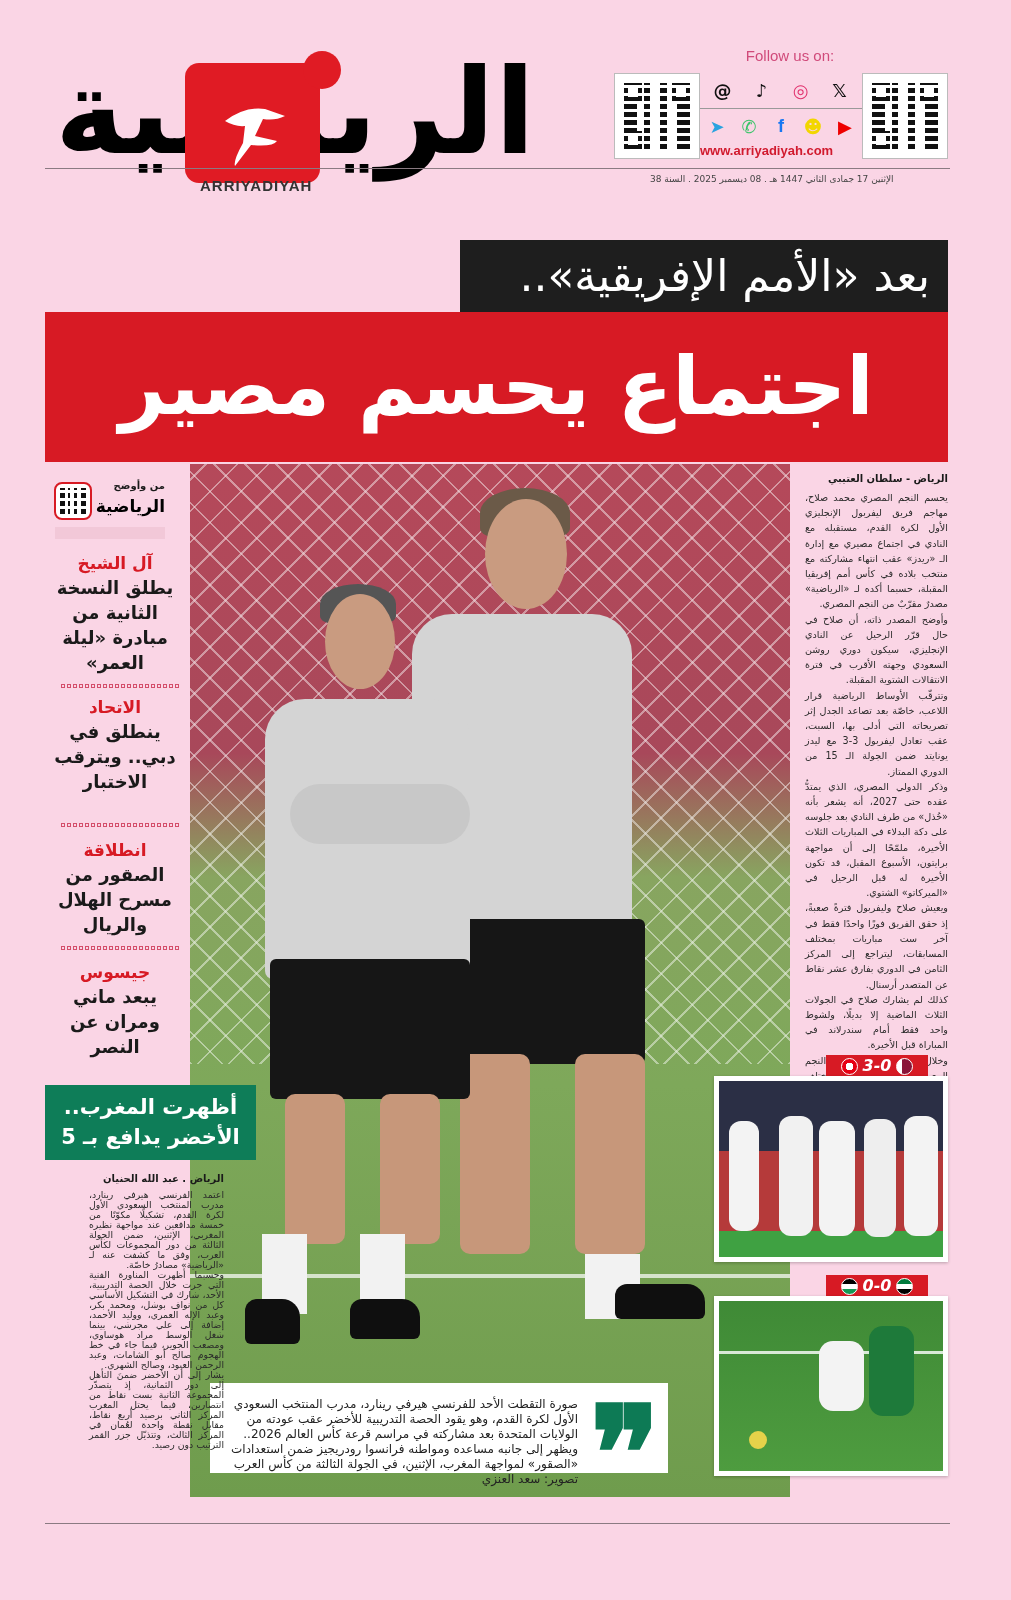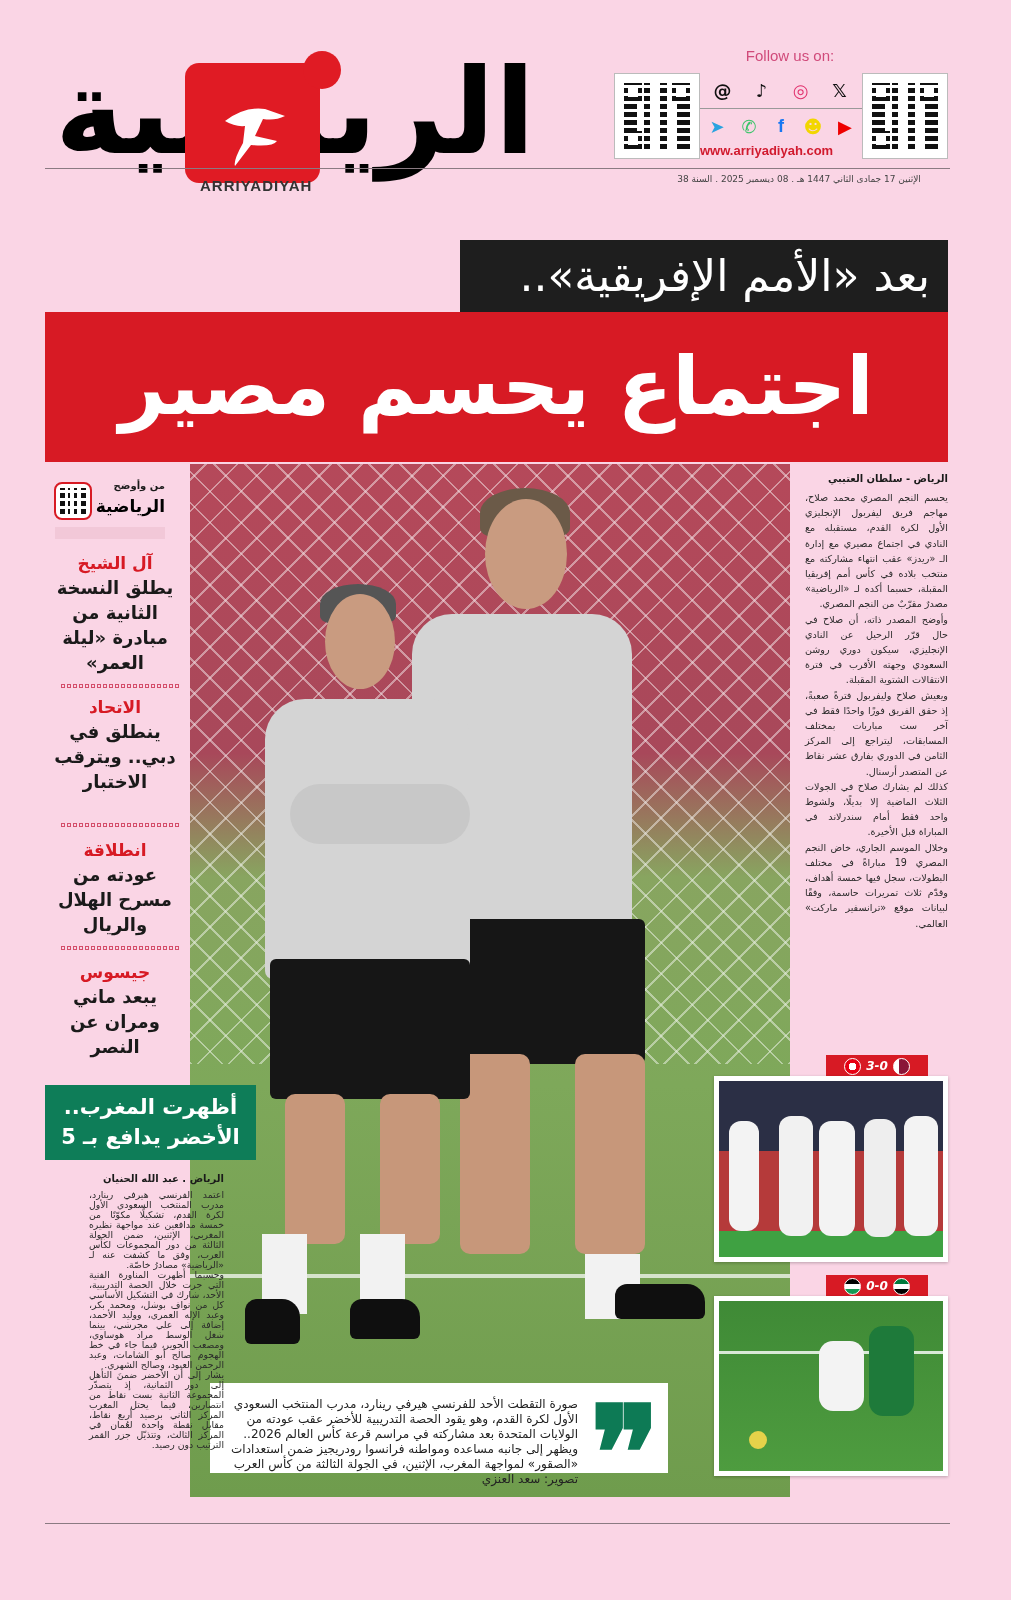--- a/index.html
+++ b/index.html
@@ -18,21 +18,21 @@
   .follow { left: 735px; top: 47px; width:110px; text-align:center; color:#d04a7a; font-family:"Liberation Sans", sans-serif; font-size:15px; }
   .qr { width: 86px; height: 86px; background:#fff; border:1px solid #bbb; display:flex; align-items:center; justify-content:center; }
   .qr-inner { width: 66px; height: 66px; background:
       linear-gradient(90deg, #111 0 20%, transparent 20% 30%, #111 30% 40%, transparent 40% 55%, #111 55% 65%, transparent 65% 80%, #111 80% 100%);
       -webkit-mask: repeating-linear-gradient(0deg, #000 0 5px, transparent 5px 8px);
       mask: repeating-linear-gradient(0deg, #000 0 5px, transparent 5px 8px); position:relative; }
   .qr-corner { position:absolute; width:18px; height:18px; border:4px solid #111; background:#fff; }
   .social-row { display:flex; gap:15px; align-items:center; justify-content:center; }
   .social-icon { font-size:18px; width:24px; text-align:center; font-weight:700; }
   .site-url { color:#d11a2e; font-family:"Liberation Sans", sans-serif; font-weight:700; font-size:13px; text-align:left; }
-  .dateline { left: 650px; top: 174px; width: 298px; font-size:9px; color:#444; direction:rtl; text-align:center; }
+  .dateline { left: 650px; top: 174px; width: 298px; font-size:9px; color:#444; direction:rtl; text-align:left; }
 
   
   .kicker { left: 460px; top: 240px; width: 488px; height: 72px; background:#1e1e1e; color:#fff; font-size:44px; line-height:72px; direction:rtl; text-align:right; padding-right:18px; }
   .headline { left: 45px; top: 312px; width: 903px; height: 150px; background:#d71a24; color:#fff; font-weight:700; font-size:80px; line-height:150px; direction:rtl; text-align:center; }
 
   
   .photo { left: 190px; top: 464px; width: 600px; height: 1033px; overflow:hidden;
     background: linear-gradient(180deg, #b5495a 0%, #a8485a 28%, #88a560 40%, #7ea85a 60%, #6f9c4d 100%); }
   .net { position:absolute; left:0; top:0; width:600px; height:600px;
     background:
@@ -65,21 +65,21 @@
   .brief-kicker { color:#d71a24; font-weight:700; font-size:17px; line-height:24px; }
   .brief-title { color:#1a1a1a; font-weight:700; font-size:18px; line-height:25px;text-align:center; }
   .divider { left: 60px; width: 120px; height: 6px;
     background: radial-gradient(circle at 3px 3px, transparent 1.4px, #d44e6b 1.5px, #d44e6b 2.2px, transparent 2.3px) 0 0/6px 6px repeat-x; }
 
   .green-box { left: 45px; top: 1085px; width: 211px; height: 75px; background:#0e7d58; color:#fff; font-weight:700; font-size:21px; line-height:30px; direction:rtl; text-align:center; padding-top:7px; }
   .byline { direction:rtl; text-align:right; font-weight:700; font-size:10px; }
   .body-text { direction:rtl; text-align:justify; font-size:9.6px; line-height:15.2px; color:#2a2a2a; }
 
   
-  .score { height: 22px; background:#d71a24; color:#fff; font-weight:900; font-style:italic; font-size:12px; line-height:22px; display:flex; align-items:center; justify-content:center; gap:5px; }
+  .score { height: 22px; background:#d71a24; color:#fff; font-weight:900; font-style:italic; font-size:16px; line-height:22px; display:flex; align-items:center; justify-content:center; gap:5px; }
   .flag { width:17px; height:17px; border-radius:50%; border:1.5px solid #fff; }
   .inset { background:#fff; padding:5px; box-shadow: 0 1px 3px rgba(0,0,0,.25); }
   .inset-img { width:100%; height:100%; overflow:hidden; position:relative; }
   .bottom-line { left: 45px; top: 1523px; width: 905px; height:1px; background:#8a7a82; }
 </style>
 </head>
 <body>
 
 <div class="abs logo">
   <div class="logo-word">الرياضية</div>
@@ -169,20 +169,22 @@
     <span>تصوير: سعد العنزي</span>
   </div>
   <div class="quote-mark">❞</div>
 </div>
 
 <div class="abs" style="left:805px;top:473px;width:143px;">
   <div class="byline">الرياض - سلطان العتيبي</div>
   <div class="body-text" style="margin-top:6px;">
     <p>يحسم النجم المصري محمد صلاح، مهاجم فريق ليفربول الإنجليزي الأول لكرة القدم، مستقبله مع النادي في اجتماع مصيري مع إدارة الـ «ريدز» عقب انتهاء مشاركته مع منتخب بلاده في كأس أمم إفريقيا المقبلة، حسبما أكده لـ «الرياضية» مصدرٌ مقرّبٌ من النجم المصري.</p>
     <p>وأوضح المصدر ذاته، أن صلاح في حال قرّر الرحيل عن النادي الإنجليزي، سيكون دوري روشن السعودي وجهته الأقرب في فترة الانتقالات الشتوية المقبلة.</p>
+    <p>وتترقّب الأوساط الرياضية قرار اللاعب، خاصّة بعد تصاعد الجدل إثر تصريحاته التي أدلى بها، السبت، عقب تعادل ليفربول 3-3 مع ليدز يونايتد ضمن الجولة الـ 15 من الدوري الممتاز.</p>
+    <p>وذكر الدولي المصري، الذي يمتدُّ عقده حتى 2027، أنه يشعر بأنه «خُذل» من طرف النادي بعد جلوسه على دكة البدلاء في المباريات الثلاث الأخيرة، ملمّحًا إلى أن مواجهة برايتون، الأسبوع المقبل، قد تكون الأخيرة له قبل الرحيل في «الميركاتو» الشتوي.</p>
     <p>ويعيش صلاح وليفربول فترةً صعبةً، إذ حقق الفريق فوزًا واحدًا فقط في آخر ست مباريات بمختلف المسابقات، ليتراجع إلى المركز الثامن في الدوري بفارق عشر نقاط عن المتصدر أرسنال.</p>
     <p>كذلك لم يشارك صلاح في الجولات الثلاث الماضية إلا بديلًا، ولشوط واحد فقط أمام سندرلاند في المباراة قبل الأخيرة.</p>
     <p>وخلال الموسم الجاري، خاض النجم المصري 19 مباراةً في مختلف البطولات، سجل فيها خمسة أهداف، وقدّم ثلاث تمريرات حاسمة، وفقًا لبيانات موقع «ترانسفير ماركت» العالمي.</p>
   </div>
 </div>
 
 <div class="abs score" style="left:826px;top:1055px;width:102px;">
   <span class="flag" style="background:radial-gradient(circle,#fff 0 35%,#e70013 36%);"></span>
   <span>3-0</span>
   <span class="flag" style="background:linear-gradient(90deg,#fff 0 35%,#8a1538 36%);"></span>
@@ -227,21 +229,21 @@
 <div class="abs divider" style="top:683px;"></div>
 
 <div class="abs brief" style="top:695px;">
   <div class="brief-kicker">الاتحاد</div>
   <div class="brief-title">ينطلق في دبي.. ويترقب الاختبار</div>
 </div>
 <div class="abs divider" style="top:822px;"></div>
 
 <div class="abs brief" style="top:838px;">
   <div class="brief-kicker">انطلاقة</div>
-  <div class="brief-title">عودته من مسرح الهلال والريال</div>
+  <div class="brief-title">الصقور من مسرح الهلال والريال</div>
 </div>
 <div class="abs divider" style="top:945px;"></div>
 
 <div class="abs brief" style="top:960px;">
   <div class="brief-kicker">جيسوس</div>
   <div class="brief-title">يبعد ماني ومران عن النصر</div>
 </div>
 
 <div class="abs green-box">
   <div>أظهرت المغرب..</div>

